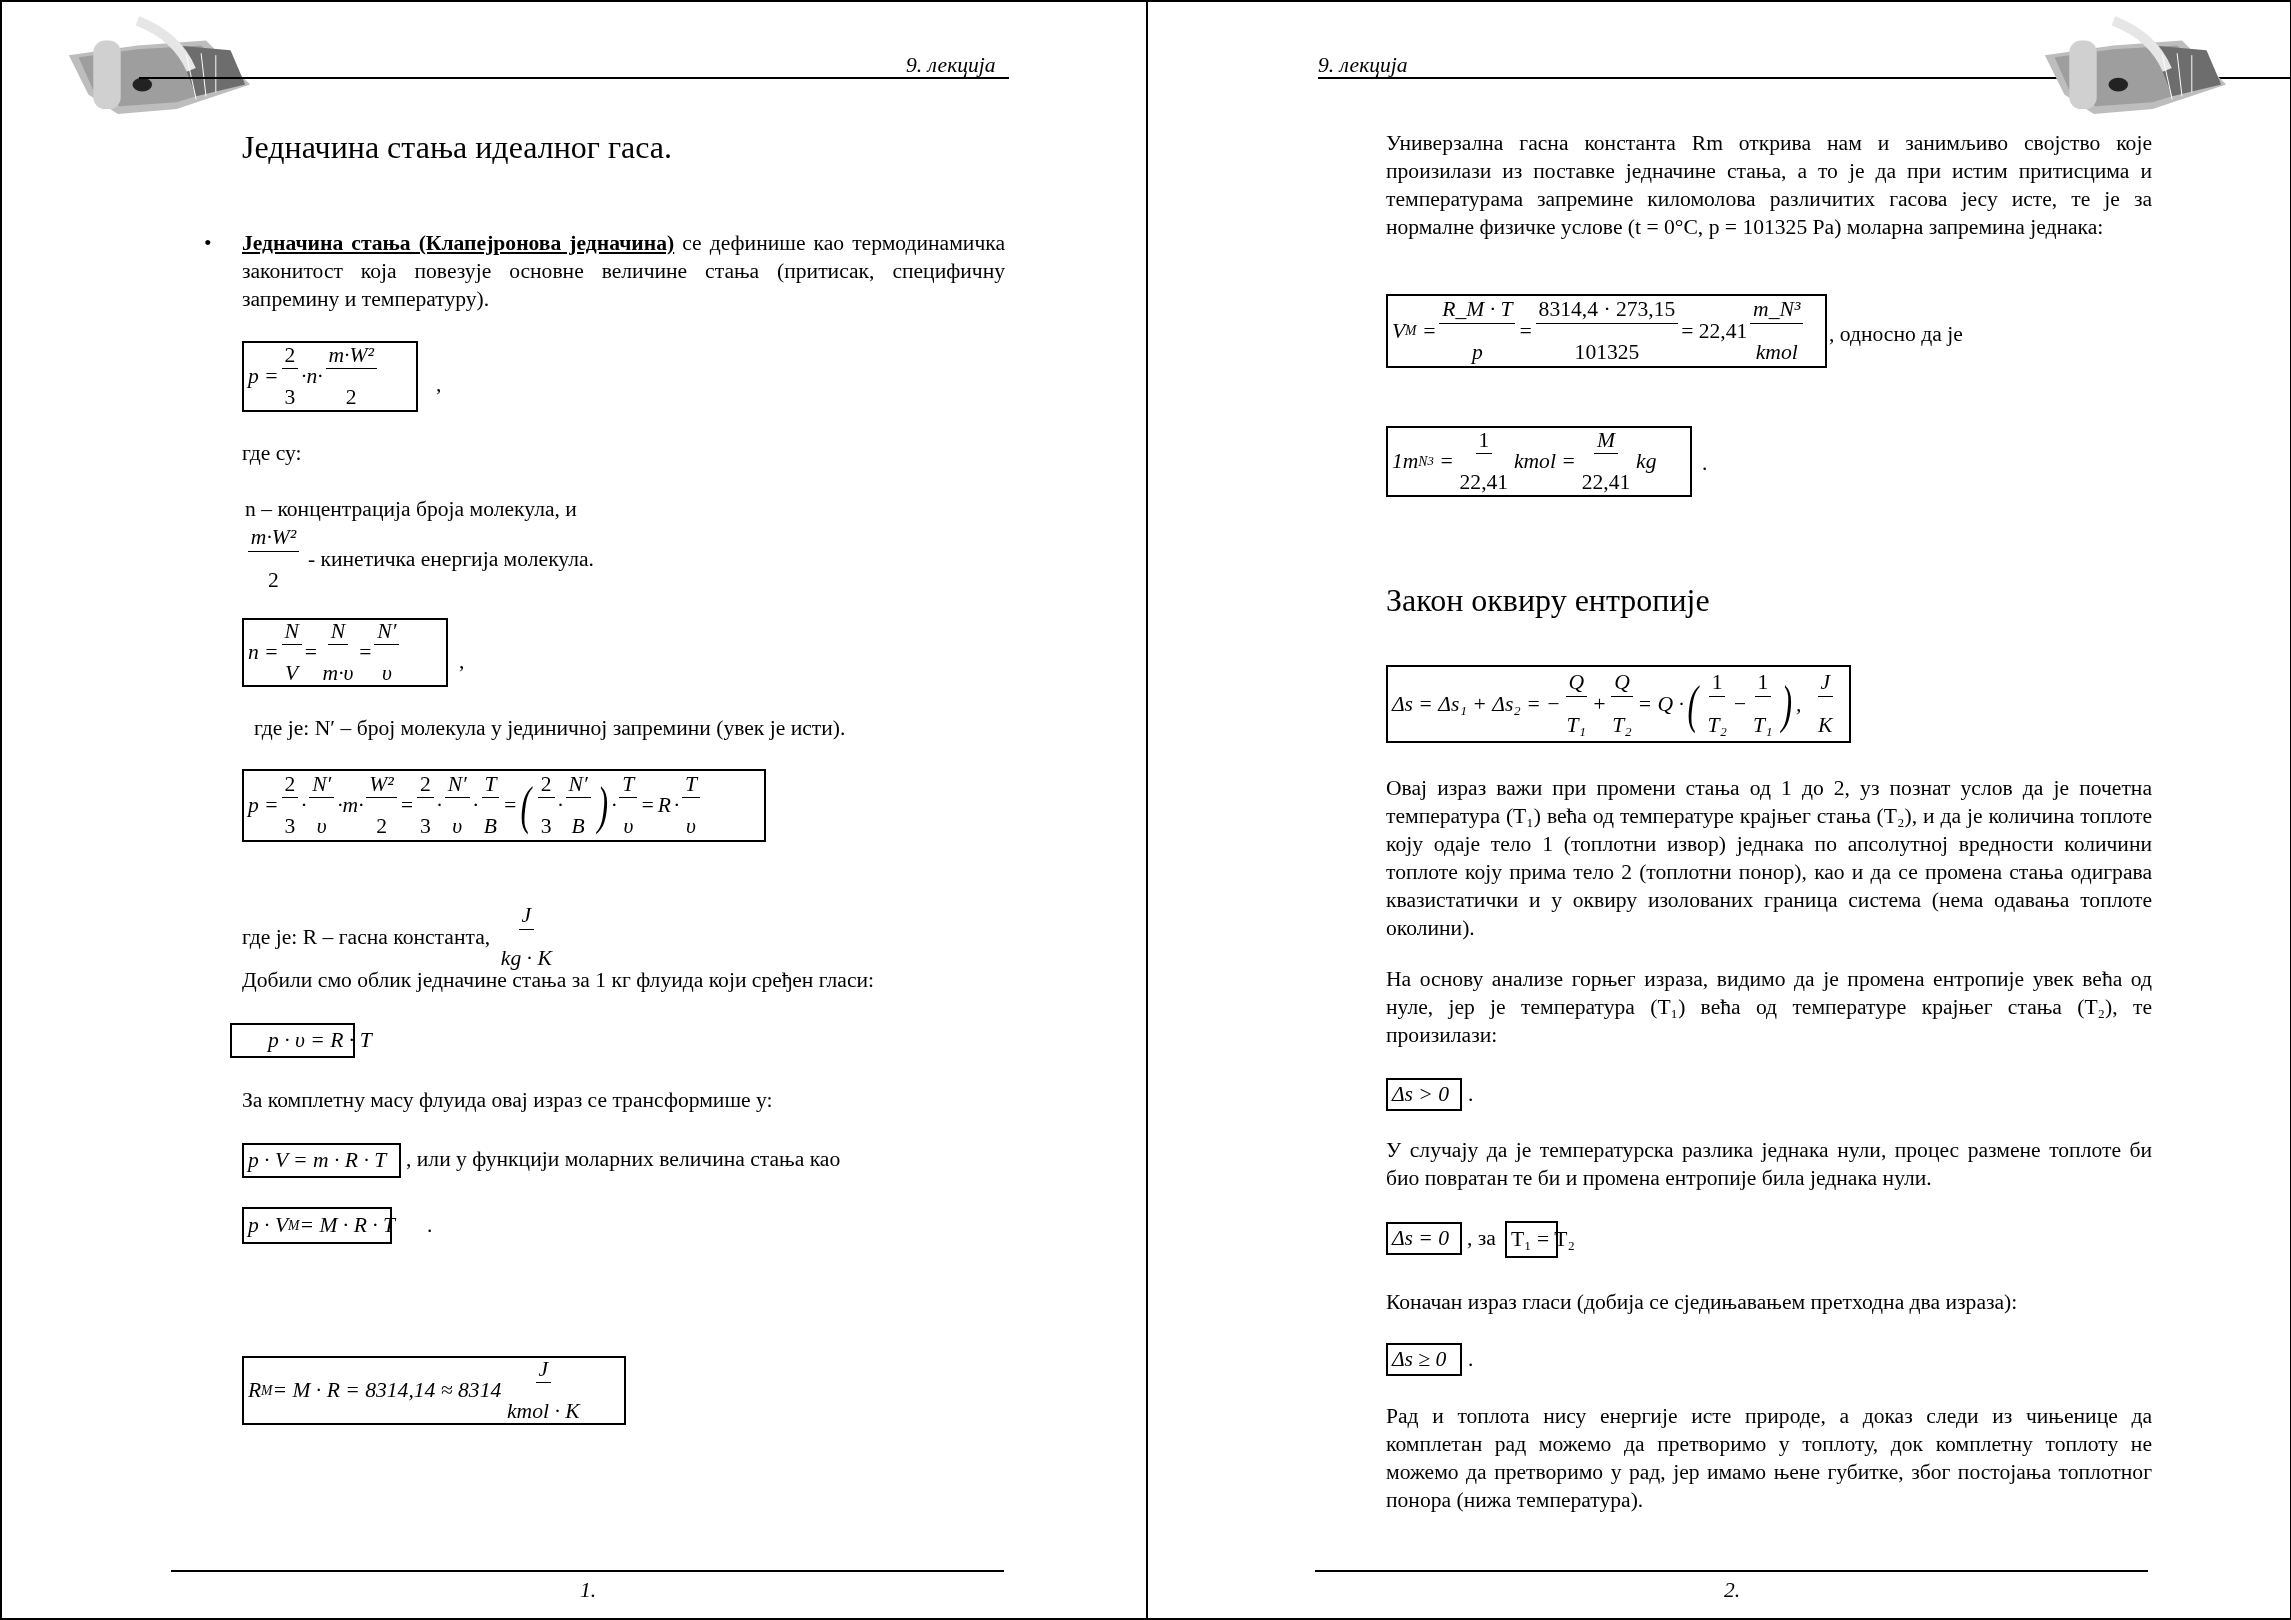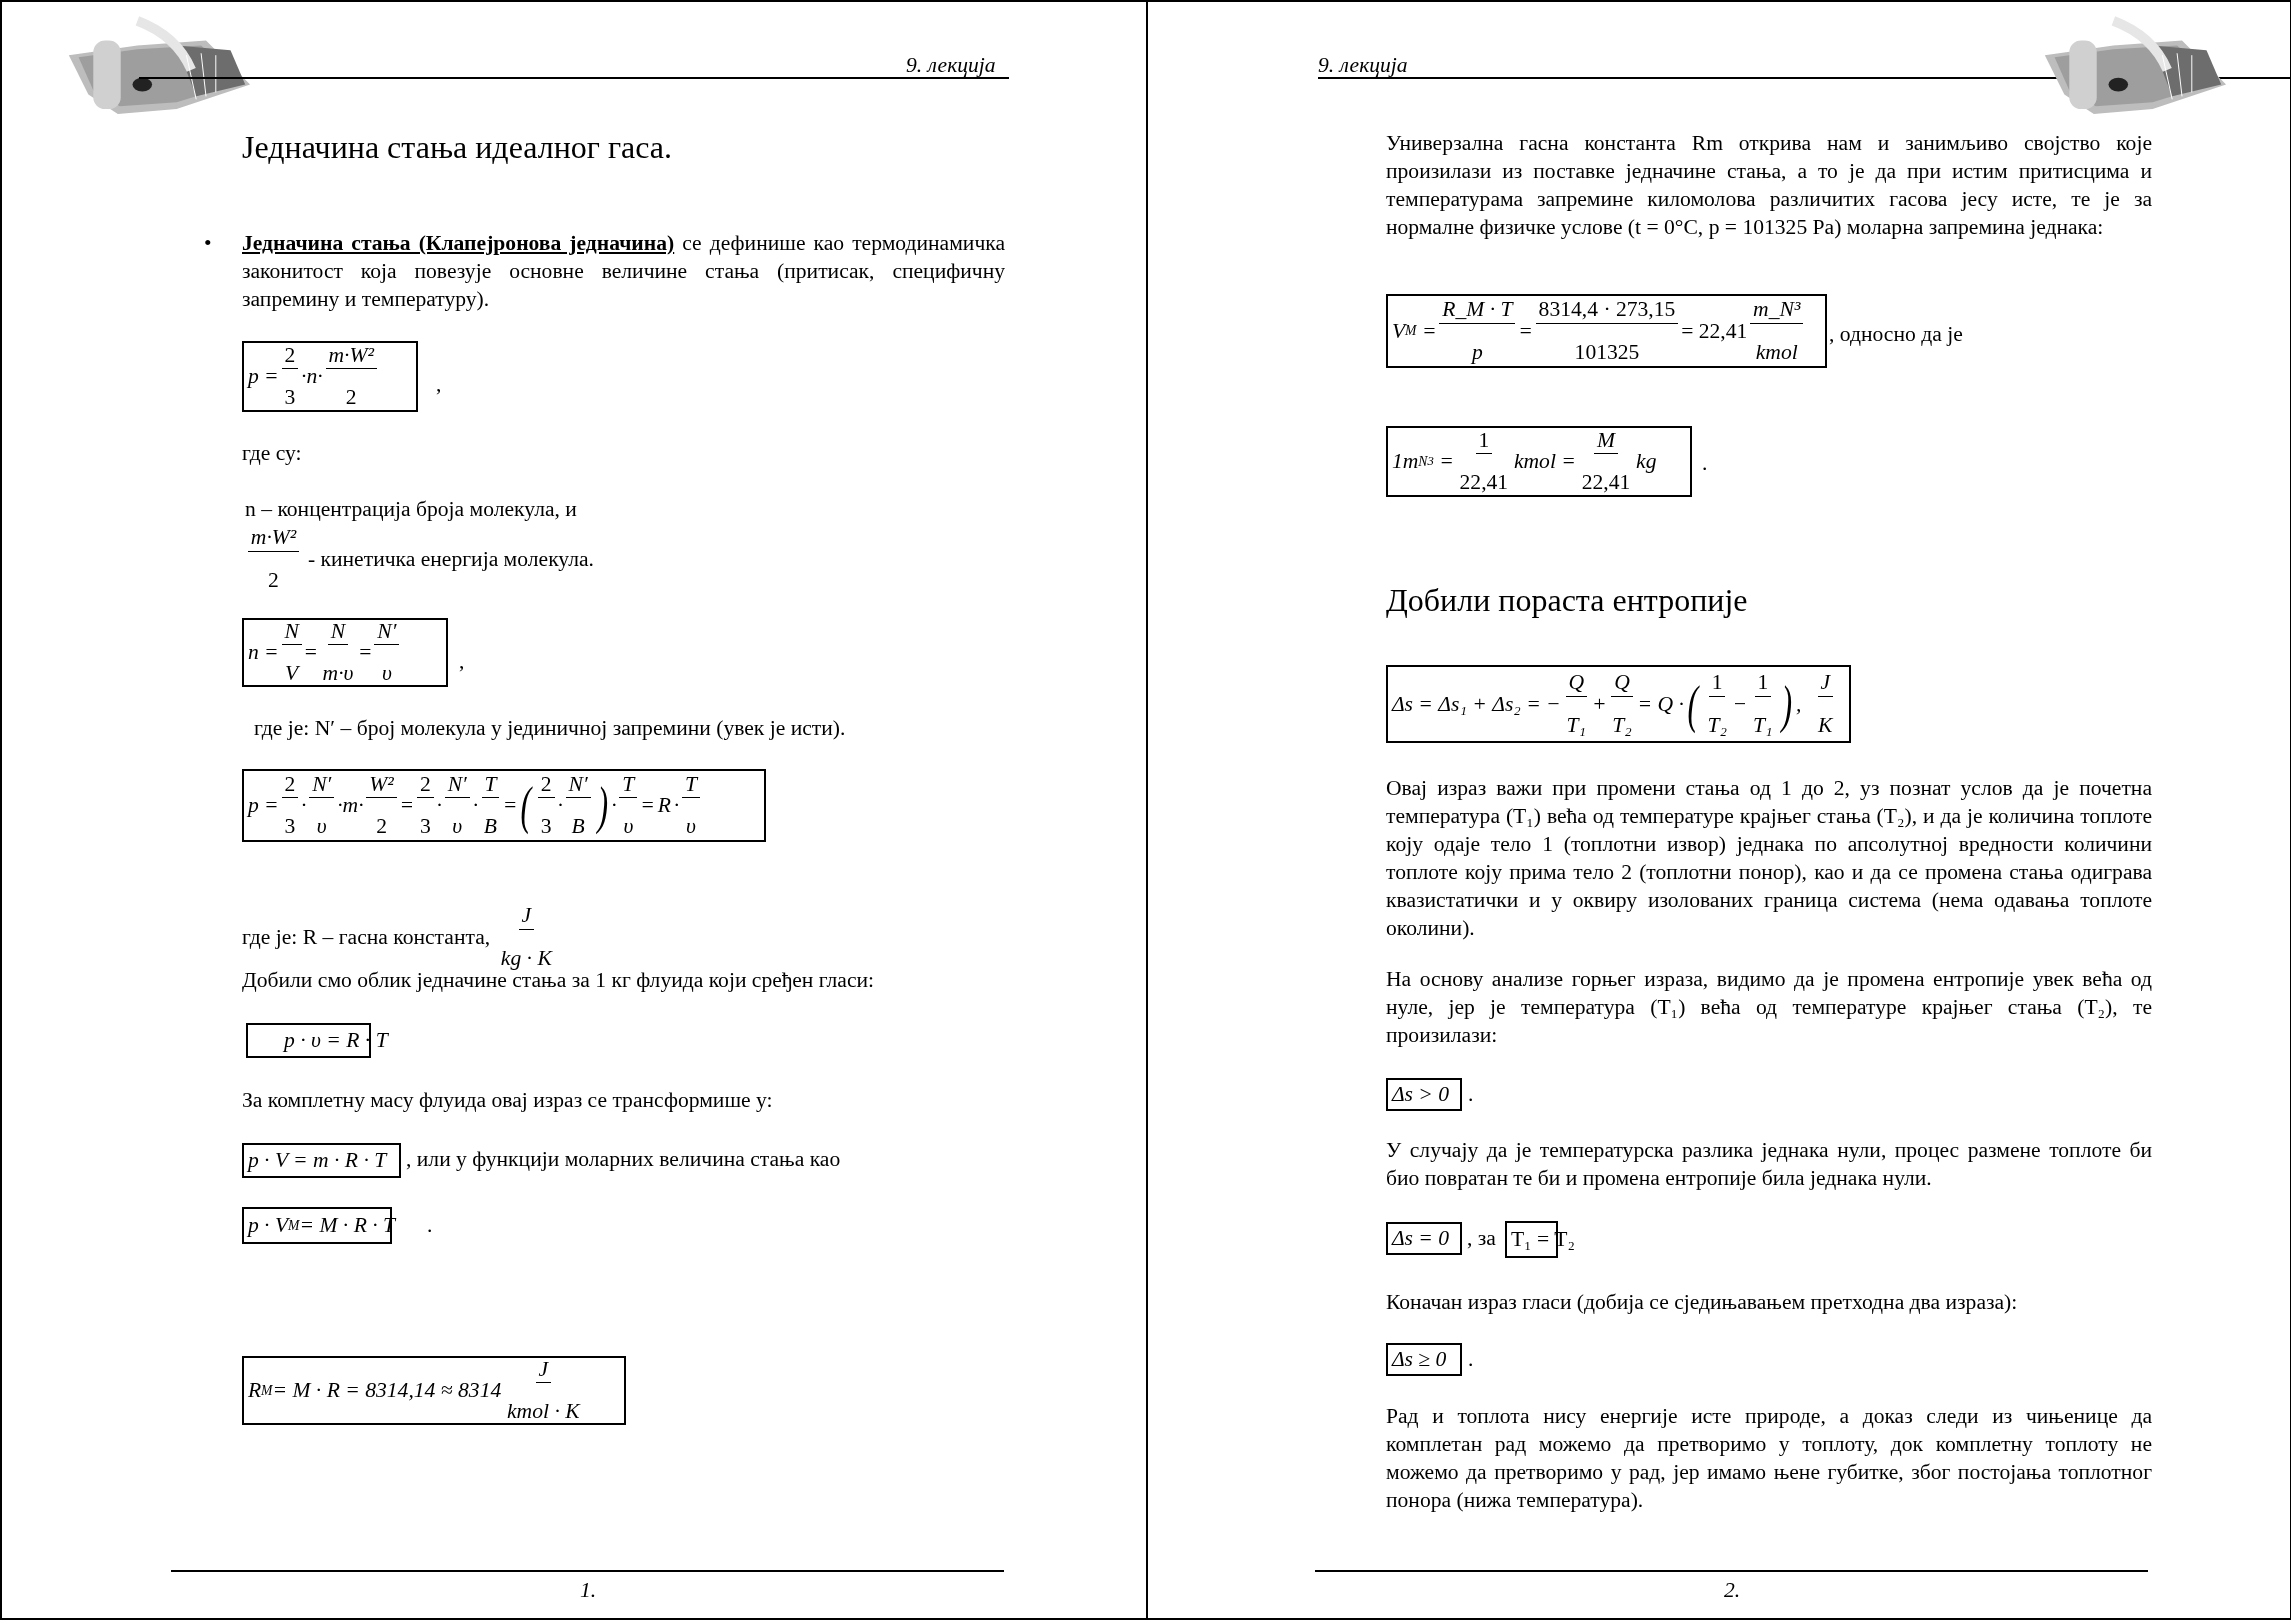--- a/index.html
+++ b/index.html
@@ -156,21 +156,21 @@
 
     <div class="after" style="left:240px;top:872px;display:flex;align-items:center;margin-top:29px;">
       <span>где је: R – гасна константа,</span>
       <span class="frac" style="font-style:italic;margin-left:7.8px;">
           <span class="num">J</span>
           <span>kg · K</span>
         </span>
     </div>
 
     <div class="txt nj" style="left:240px;top:964px;">Добили смо облик једначине стања за 1 кг флуида који сређен гласи:</div>
-    <div class="eq" style="left:244px;top:1021px;width:125px;height:35px;font-style:italic;padding-left:36px;">p · υ = R · T</div>
+    <div class="eq" style="left:228px;top:1021px;width:125px;height:35px;font-style:italic;padding-left:36px;">p · υ = R · T</div>
 
     <div class="txt nj" style="left:240px;top:1084px;">За комплетну масу флуида овај израз се трансформише у:</div>
     <div class="eq" style="left:240px;top:1141px;width:159px;height:35px;font-style:italic;">p · V = m · R · T</div>
     <div class="after" style="left:404px;top:1145px;">, или у функцији моларних величина стања као</div>
 
     <div class="eq" style="left:240px;top:1205px;width:150px;height:37px;font-style:italic;">
       <span>p · V</span>
         <sub>M</sub>
         <span> = M · R · T</span>
     </div>
@@ -234,21 +234,21 @@
           <span class="num">1</span>
           <span>22,41</span>
         </span><span>kmol</span>&nbsp;=
       <span class="frac">
           <span class="num">M</span>
           <span style="font-style:normal">22,41</span>
         </span><span>kg</span>
     </div>
     <div class="after" style="left:554px;top:449px;">.</div>
 
-    <div class="title" style="left:238px;top:580px;">Добили пораста ентропије</div>
+    <div class="title" style="left:238px;top:580px;">Закон оквиру ентропије</div>
 
     <div class="eq" style="left:238px;top:663px;width:465px;height:78px;font-style:italic;">
       <span>Δs = Δs₁ + Δs₂ = −</span>
       <span class="frac">
           <span class="num">Q</span>
           <span>T₁</span>
         </span><span>+</span>
       <span class="frac">
           <span class="num">Q</span>
           <span>T₂</span>

